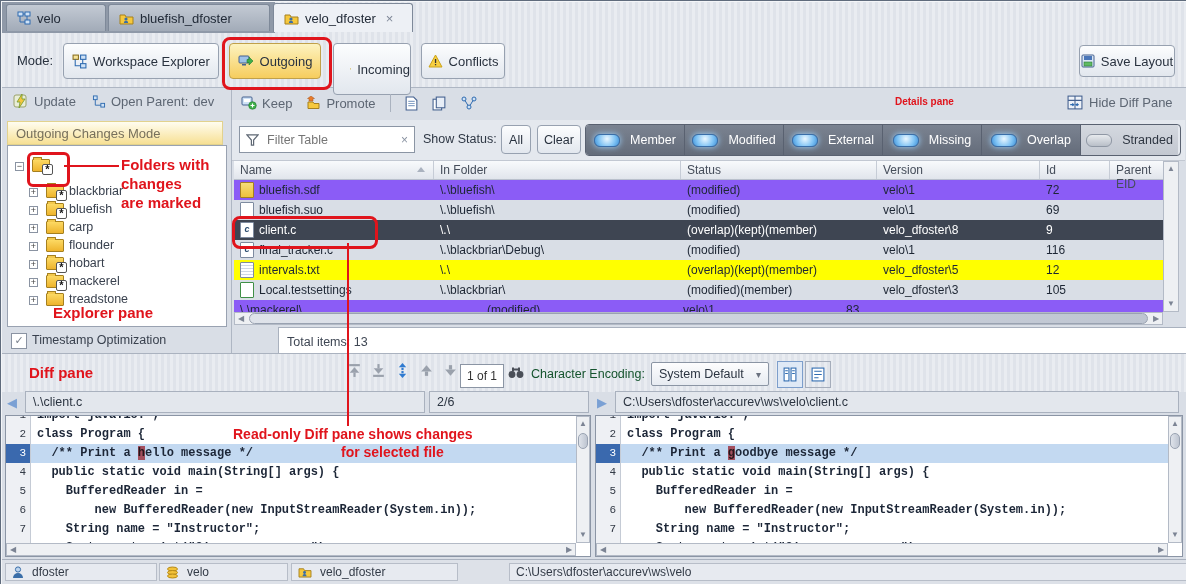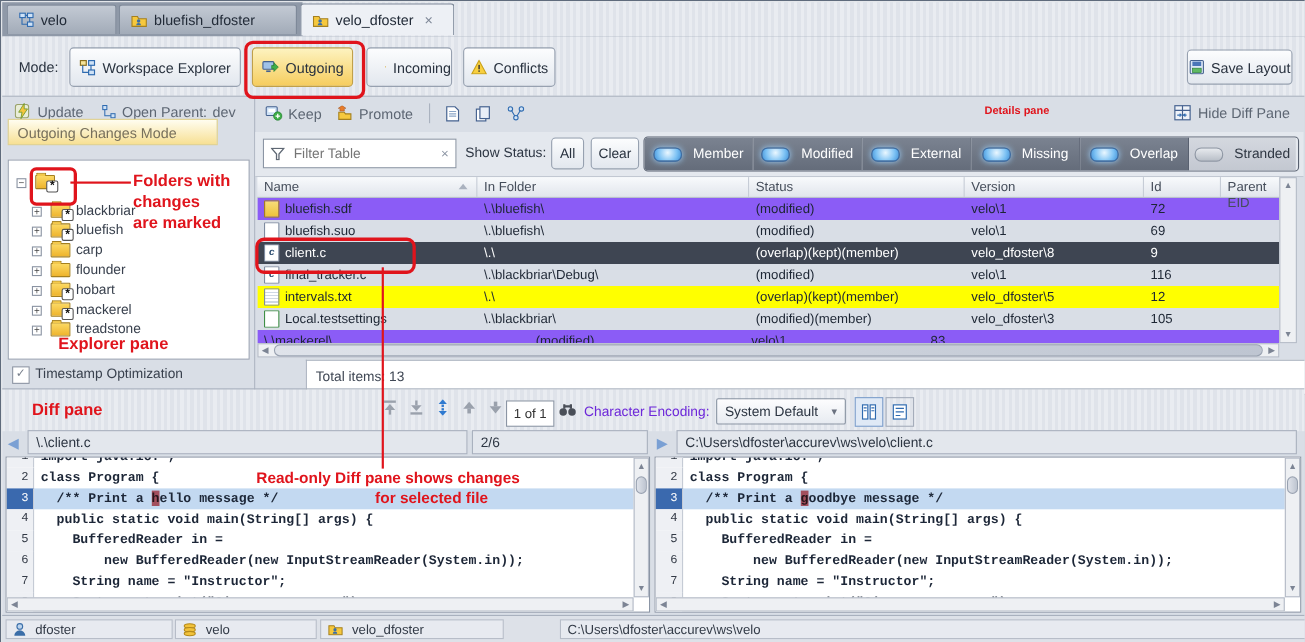--- a/index.html
+++ b/index.html
@@ -111,21 +111,21 @@
     <span>Workspace Explorer</span>
   </div>
   <div class="mbtn yellow" style="left:228px;top:42px;width:92px;height:36px;">
     <svg width="16" height="14" viewBox="0 0 16 14">
         <rect x="1" y="2" width="10" height="7" rx="1" fill="#9fc2e8" stroke="#44618f"></rect>
         <rect x="4" y="10" width="4" height="1.5" fill="#44618f"></rect>
         <path d="M9 8 l4 -4 v2.5 h2 v3 h-2 v2.5 z" transform="rotate(180 12 7.5)" fill="#3fae49" stroke="#1f7a2b" stroke-width="0.6"></path>
       </svg>
     <span>Outgoing</span>
   </div>
-  <div class="mbtn" style="left:332px;top:42px;width:78px;height:36px;padding-left:16px;">
+  <div class="mbtn" style="left:332px;top:42px;width:78px;height:52px;padding-left:16px;">
     <svg width="15" height="14" viewBox="0 0 15 14">
         <ellipse cx="6" cy="3.5" rx="5" ry="2.2" fill="#f2c23a" stroke="#b68a18"></ellipse>
         <ellipse cx="6" cy="6.5" rx="5" ry="2.2" fill="#f2c23a" stroke="#b68a18"></ellipse>
         <path d="M9 8 l4 3 l-3.5 1 z" fill="#3fae49" stroke="#1f7a2b" stroke-width="0.5"></path>
       </svg>
     <span>Incoming</span>
   </div>
   <div class="mbtn" style="left:420px;top:42px;width:84px;height:36px;">
     <svg width="15" height="14" viewBox="0 0 15 14">
         <path d="M7.5 1 L14 13 H1 Z" fill="#f8cf3f" stroke="#caa21a"></path>
@@ -157,21 +157,21 @@
       <svg width="14" height="13" viewBox="0 0 14 14">
           <rect x="1" y="1" width="4" height="4" fill="#cfe2f6" stroke="#2f6bb0"></rect>
           <rect x="9" y="9" width="4" height="4" fill="#cfe2f6" stroke="#2f6bb0"></rect>
           <path d="M3 5 V11 H9" stroke="#2f6bb0" fill="none"></path>
         </svg>
       <span class="tbLabel">Open Parent:</span>
       <span class="tbLabel">dev</span>
     </span>
   </div>
 
-  <div class="abs yhead" style="left:6px;top:107px;width:191px;height:24px;">
+  <div class="abs yhead" style="left:6px;top:120px;width:216px;height:24px;">
     <span>Outgoing Changes Mode</span>
   </div>
 
   <div class="abs panel" style="left:6px;top:144px;width:220px;height:182px;"></div>
 
   <div class="texp" style="left:14px;top:161px;"><span>−</span></div>
   <div class="fld" style="left:31px;top:158px;">
       <span class="badge">*</span>
     </div>
 
@@ -426,21 +426,21 @@
         <rect x="5.5" y="2" width="3" height="4" fill="#9aa1ac"></rect>
         <path d="M7 12 L12 6 H2 Z" fill="#9aa1ac"></path>
       </svg>
   </div>
   <input class="abs" style="left: 459px; top: 363px; width: 38px; height: 20px; border: 1px solid rgb(139, 149, 164); font-size: 12px; text-align: center; color: rgb(51, 51, 51); font-family: &quot;Liberation Sans&quot;, sans-serif;" value="1 of 1">
   <svg class="abs" style="left:507px;top:364px;" width="16" height="14" viewBox="0 0 16 13">
       <circle cx="4" cy="9" r="3.4" fill="#4a4f58"></circle>
       <circle cx="12" cy="9" r="3.4" fill="#4a4f58"></circle>
       <path d="M4 2 h2 v4 h-2 z M10 2 h2 v4 h-2 z M6 3 h4 v2 h-4 z" fill="#4a4f58"></path>
     </svg>
-  <div class="abs" style="left:530px;top:366px;font-size:12.5px;color:#6d28d9;">Character Encoding:</div>
+  <div class="abs" style="left:530px;top:366px;font-size:12.5px;color:#14532d;">Character Encoding:</div>
   <div class="abs" style="left:650px;top:361px;width:118px;height:24px;background:linear-gradient(#fdfdfe,#e7ebf1);border:1px solid #8b95a4;border-radius:2px;display:flex;align-items:center;justify-content:space-between;padding:0 7px;box-sizing:border-box;font-size:12.5px;color:#2c3542;">
     <span>System Default</span>
     <span style="color:#6b7280;font-size:10px;">▾</span>
   </div>
   <div class="abs" style="left:776px;top:360px;width:24px;height:25px;border:1px solid #7d9ecb;background:#dfe9f6;display:flex;align-items:center;justify-content:center;">
     <svg width="14" height="15" viewBox="0 0 13 14">
         <rect x="1" y="1" width="4.5" height="12" fill="#fff" stroke="#2f6bb0"></rect>
         <rect x="7.5" y="1" width="4.5" height="12" fill="#fff" stroke="#2f6bb0"></rect>
         <path d="M2 3.5 h2.5 M2 6 h2.5 M8.5 3.5 h2.5 M8.5 6 h2.5" stroke="#2f6bb0"></path>
       </svg>

